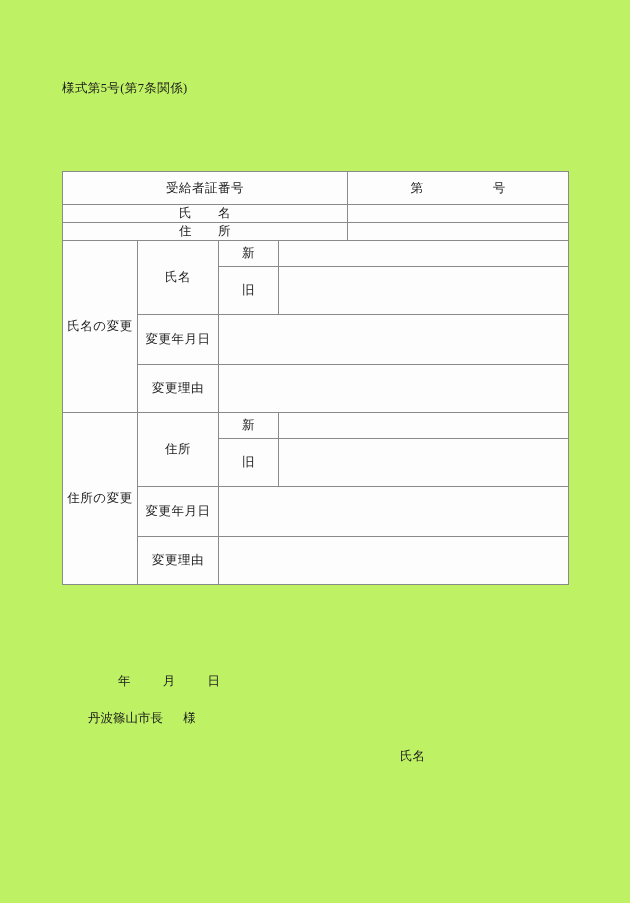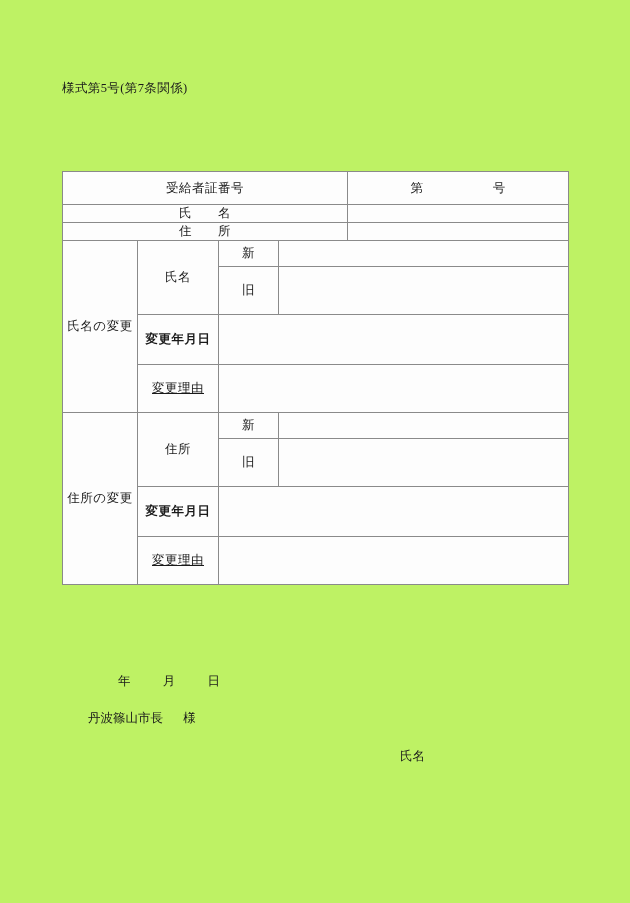--- a/index.html
+++ b/index.html
@@ -69,22 +69,22 @@
   .col-a { width: 75px; }   
   .col-b { width: 81px; }   
   .col-c { width: 60px; }   
   .col-d { width: 69px; }   
   .col-e { width: 221px; }  
 
   .r-head  { height: 33px; }
   .r-name  { height: 16px; }
   .r-addr  { height: 26px; }
   .r-sub   { height: 48px; }
-  .r-date  { height: 50px; font-weight: bold; }
-  .r-reason{ height: 48px; text-decoration: underline; }
+  .r-date  { height: 50px; }
+  .r-reason{ height: 48px; }
   .num-cell {
     letter-spacing: 0.5px;
   }
   .num-cell .gap {
     display: inline-block;
     width: 62px;
   }
 
   
   .date-line {

